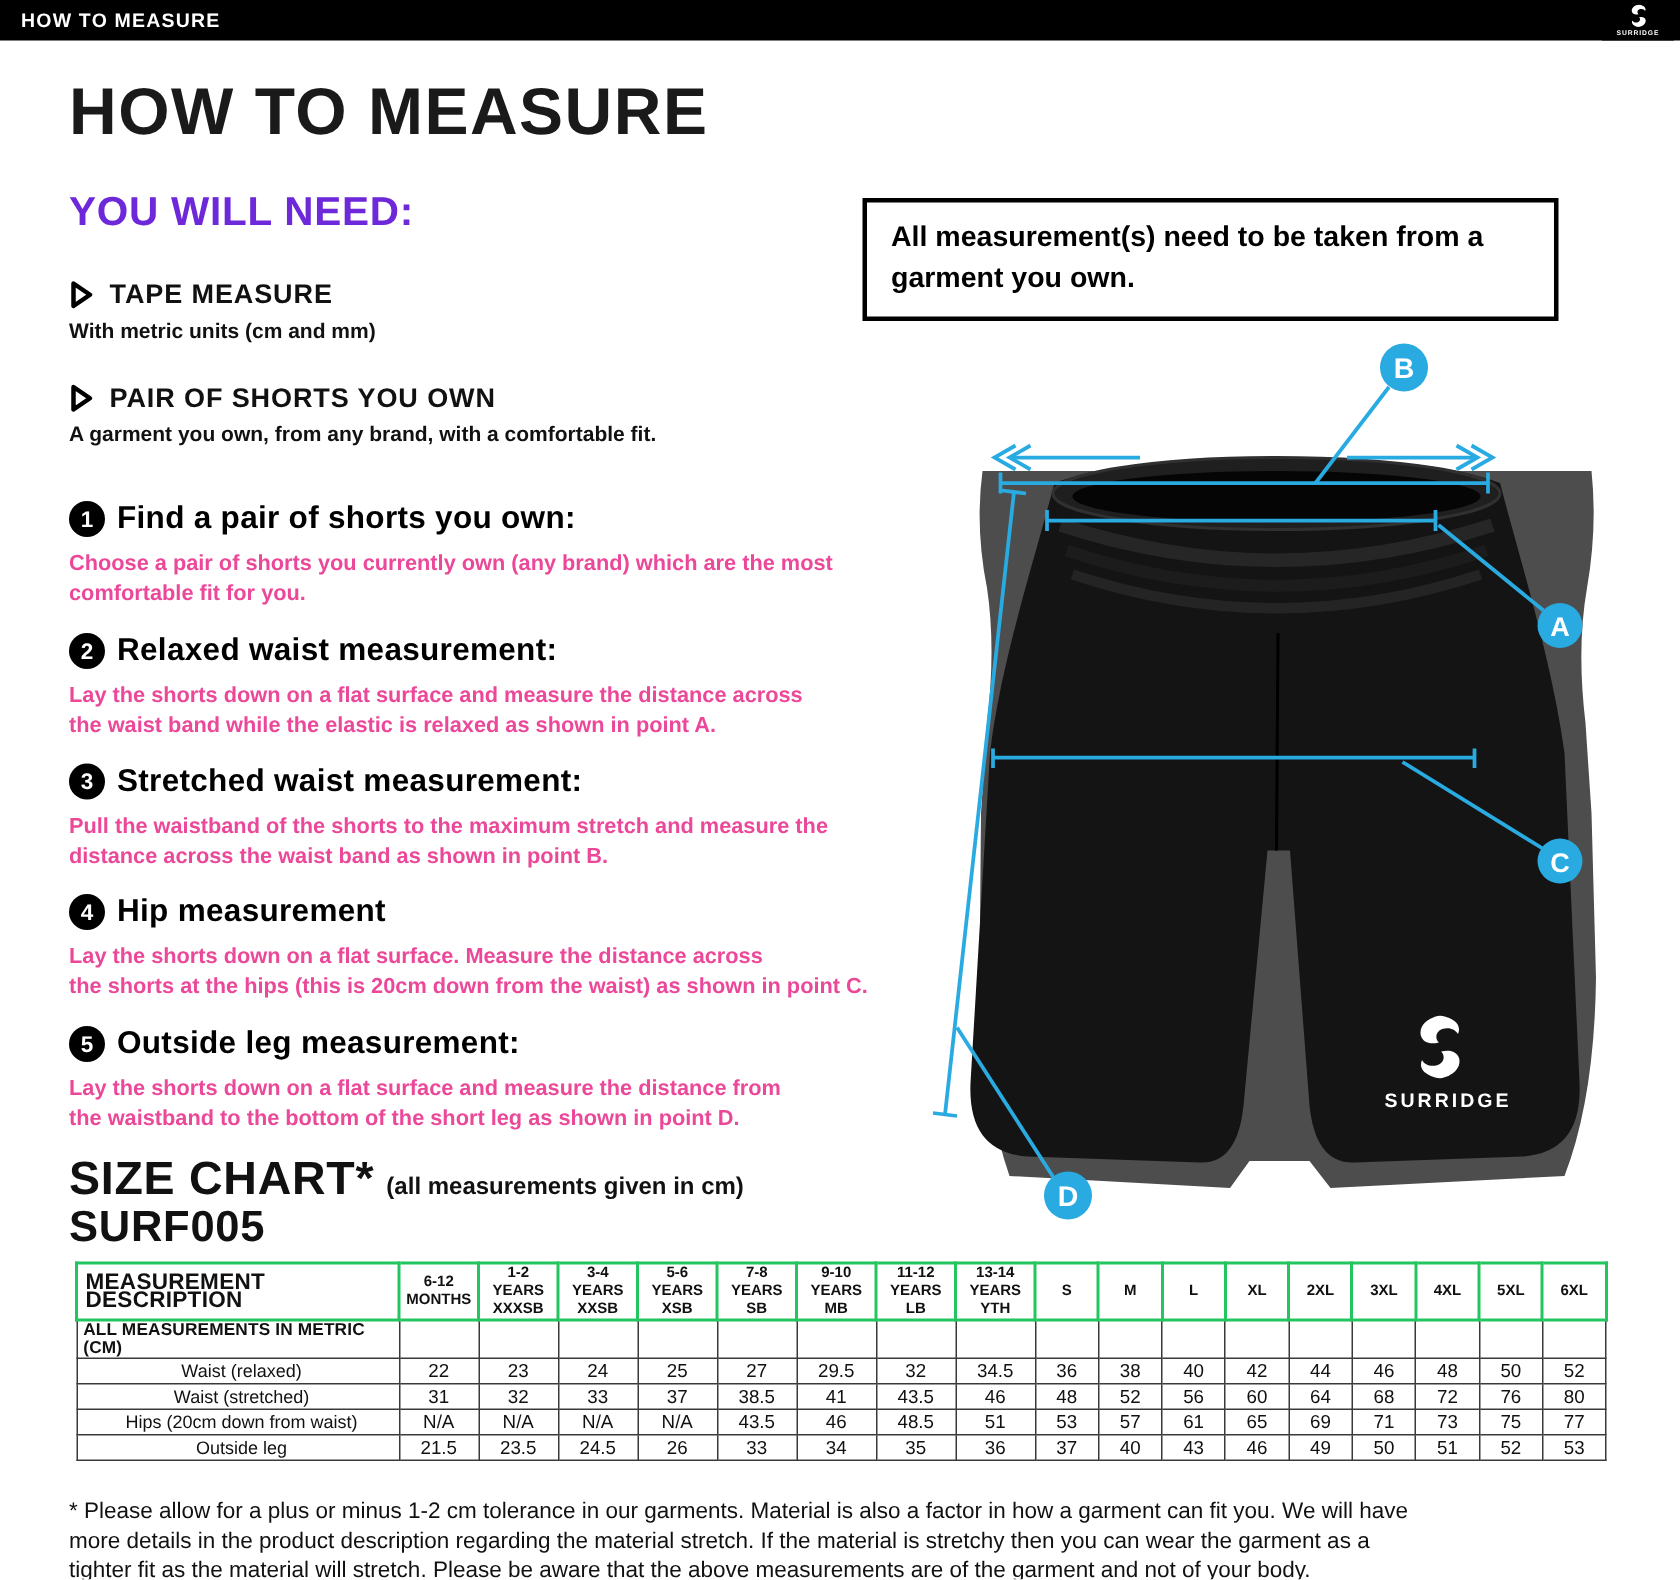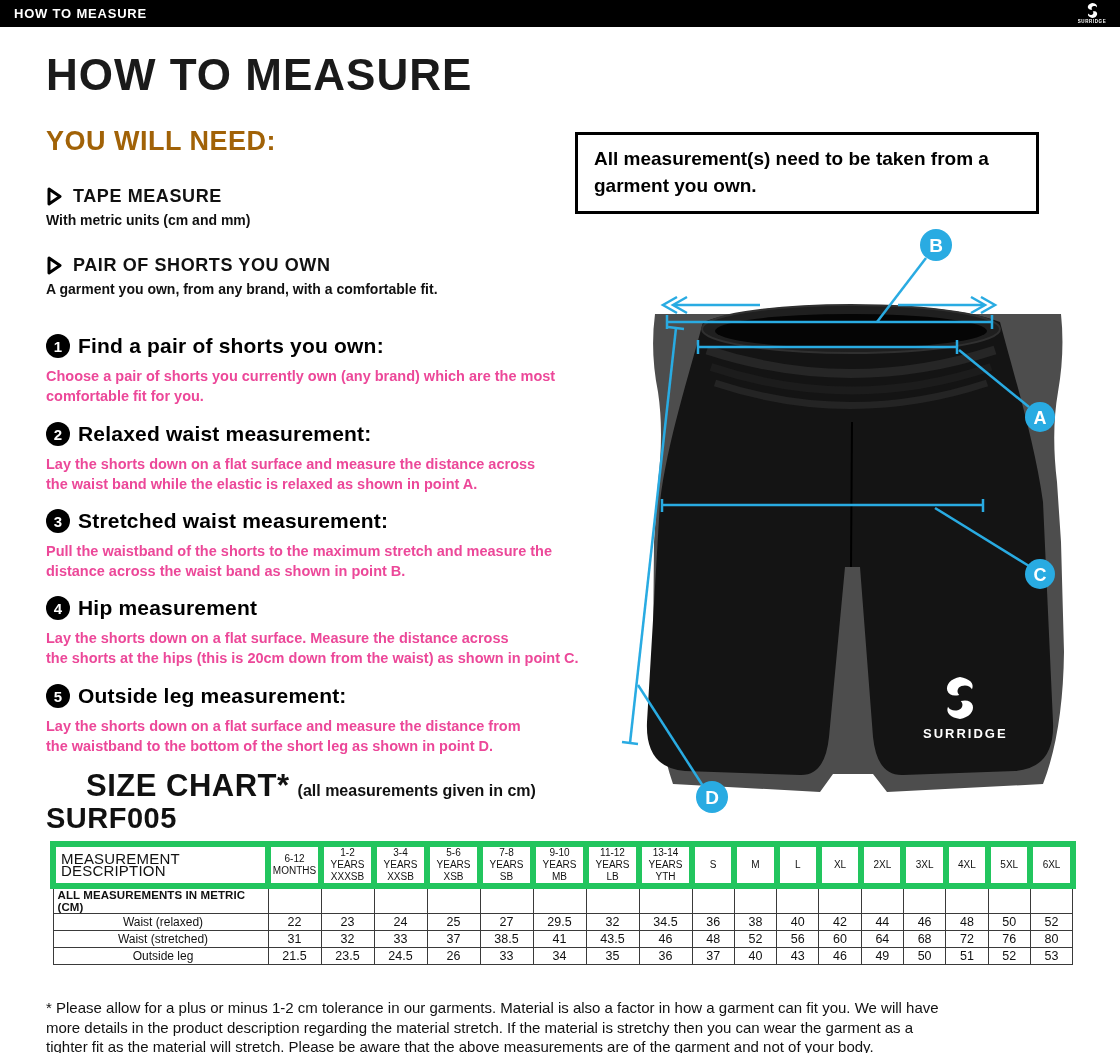--- a/index.html
+++ b/index.html
@@ -11,21 +11,21 @@
   .topbar { position:absolute; left:0; top:0; width:1120px; height:27px; background:#000;
             display:flex; align-items:center; justify-content:space-between; padding:0 4px 0 14px; }
   .topbar-title { color:#fff; font-weight:bold; font-size:13px; letter-spacing:.8px; }
   .brandbox { width:48px; height:27px; background:#000; display:flex; flex-direction:column;
               align-items:center; justify-content:center; }
   .brandbox svg { display:block; }
   .brandbox .brand-word { color:#fff; font-size:4.5px; font-weight:bold; letter-spacing:.6px; margin-top:1px; }
 
   
   .h1 { position:absolute; left:46px; top:50px; font-size:44px; font-weight:bold; letter-spacing:1px; color:#1a1a1a; }
-  .h2 { position:absolute; left:46px; top:126px; font-size:27px; font-weight:bold; letter-spacing:.5px; color:#a16207; }
+  .h2 { position:absolute; left:46px; top:126px; font-size:27px; font-weight:bold; letter-spacing:.5px; color:#6d28d9; }
 
   
   .notice { position:absolute; left:575px; top:132px; width:464px; border:3px solid #000;
             padding:10px 16px 12px 16px; font-size:19px; font-weight:bold; line-height:27px; color:#000; }
 
   
   .req { position:absolute; left:46px; }
   .req-head { display:flex; align-items:center; gap:10px; }
   .req-label { font-size:18px; font-weight:bold; letter-spacing:.6px; color:#111; }
   .req-desc { font-size:14px; font-weight:bold; margin-top:5px; color:#111; }
@@ -34,28 +34,28 @@
   
   .step { position:absolute; left:46px; width:600px; }
   .step-head { display:flex; align-items:center; gap:8px; }
   .badge { width:24px; height:24px; border-radius:50%; background:#000; color:#fff;
            font-size:15px; font-weight:bold; display:flex; align-items:center; justify-content:center; flex:0 0 24px; }
   .step-title { font-size:21px; font-weight:bold; color:#000000; letter-spacing:.2px; }
   .step-body { margin-top:8px; font-size:14.5px; font-weight:bold; line-height:20px; color:#ec4899; white-space:pre-line; }
 
   
   .sc-title-row { position:absolute; left:46px; top:768px; display:flex; align-items:baseline; gap:8px; }
-  .sc-title { font-size:31px; font-weight:bold; letter-spacing:.5px;margin-left:40px; }
+  .sc-title { font-size:31px; font-weight:bold; letter-spacing:.5px; }
   .sc-sub { font-size:16px; font-weight:bold; }
   .sc-code { position:absolute; left:46px; top:802px; font-size:29px; font-weight:bold; letter-spacing:.5px; }
 
   
   .sc-table { position:absolute; left:50px; top:841px; width:1020px; border-collapse:collapse; table-layout:fixed; }
   .sc-table th, .sc-table td { border:1px solid #3a3a3a; text-align:center; vertical-align:middle; }
-  .sc-table thead th { border:6px solid #22c55e; height:36px; font-size:10px; line-height:12px; font-weight:normal; }
+  .sc-table thead th { border:2px solid #22c55e; height:36px; font-size:10px; line-height:12px; font-weight:bold; }
   .sc-table thead th.desc { font-size:15px; text-align:left; padding-left:5px; letter-spacing:.2px; }
   .sc-table td { height:17px; font-size:12.5px; color:#111; }
   .sc-table td.metric-label { text-align:left; padding-left:4px; font-weight:bold; font-size:11.5px; letter-spacing:.1px; }
   .sc-table tr[data-name="metric-note-row"] td { height:20px; border-top:2px solid #000; }
   .sc-table td.row-label { text-align:center; padding-left:5px; font-size:12px; }
 
   
   .footnote { position:absolute; left:46px; top:998px; width:1040px; font-size:15px; line-height:19.5px;
               color:#111; white-space:pre-line; }
 
@@ -310,20 +310,40 @@
           <td data-name="size-value-cell">52</td>
           <td data-name="size-value-cell">56</td>
           <td data-name="size-value-cell">60</td>
           <td data-name="size-value-cell">64</td>
           <td data-name="size-value-cell">68</td>
           <td data-name="size-value-cell">72</td>
           <td data-name="size-value-cell">76</td>
           <td data-name="size-value-cell">80</td>
         </tr>
         <tr data-name="size-chart-row">
+          <td class="row-label" data-name="row-label">Hips (20cm down from waist)</td>
+          <td data-name="size-value-cell">N/A</td>
+          <td data-name="size-value-cell">N/A</td>
+          <td data-name="size-value-cell">N/A</td>
+          <td data-name="size-value-cell">N/A</td>
+          <td data-name="size-value-cell">43.5</td>
+          <td data-name="size-value-cell">46</td>
+          <td data-name="size-value-cell">48.5</td>
+          <td data-name="size-value-cell">51</td>
+          <td data-name="size-value-cell">53</td>
+          <td data-name="size-value-cell">57</td>
+          <td data-name="size-value-cell">61</td>
+          <td data-name="size-value-cell">65</td>
+          <td data-name="size-value-cell">69</td>
+          <td data-name="size-value-cell">71</td>
+          <td data-name="size-value-cell">73</td>
+          <td data-name="size-value-cell">75</td>
+          <td data-name="size-value-cell">77</td>
+        </tr>
+        <tr data-name="size-chart-row">
           <td class="row-label" data-name="row-label">Outside leg</td>
           <td data-name="size-value-cell">21.5</td>
           <td data-name="size-value-cell">23.5</td>
           <td data-name="size-value-cell">24.5</td>
           <td data-name="size-value-cell">26</td>
           <td data-name="size-value-cell">33</td>
           <td data-name="size-value-cell">34</td>
           <td data-name="size-value-cell">35</td>
           <td data-name="size-value-cell">36</td>
           <td data-name="size-value-cell">37</td>

